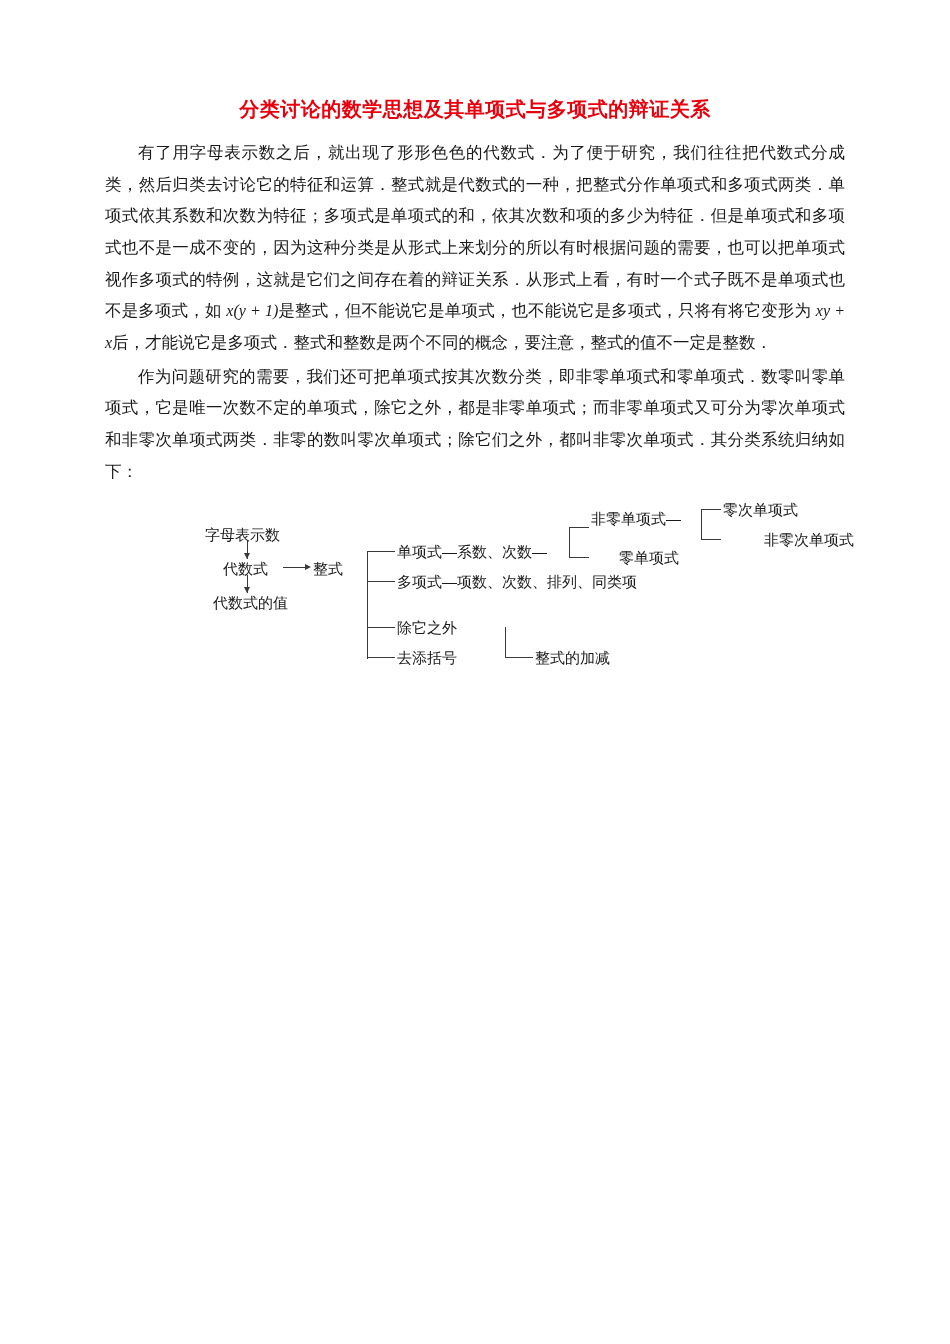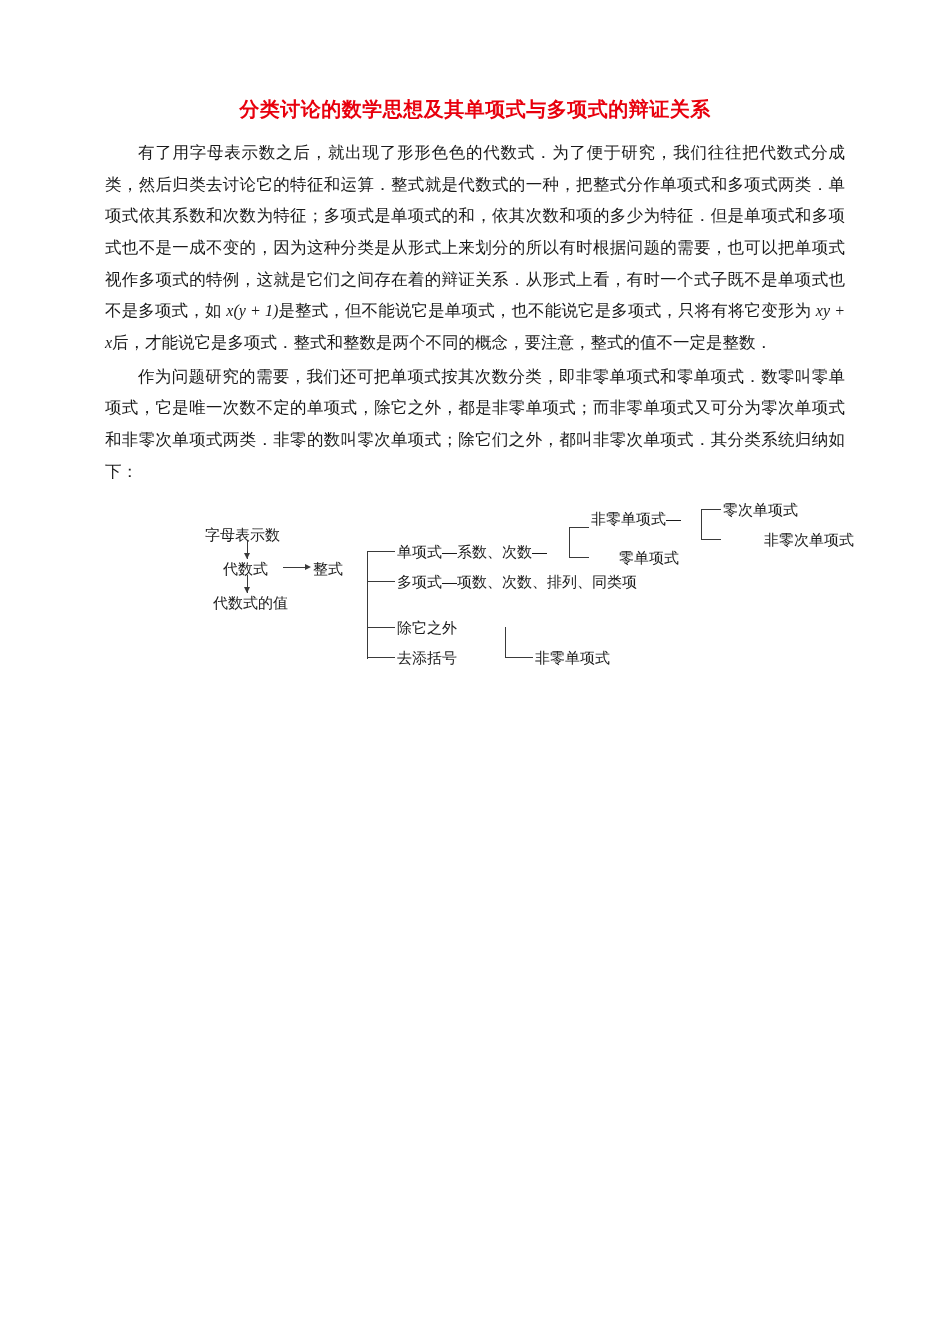--- a/index.html
+++ b/index.html
@@ -120,21 +120,21 @@
     <div class="ln h" style="left:172px; top:118px; width:28px;"></div>
     <div class="ln h" style="left:172px; top:148px; width:28px;"></div>
 
     <div class="node" style="left:202px; top:35px;">单项式—系数、次数—</div>
     <div class="node" style="left:202px; top:65px;">多项式—项数、次数、排列、同类项</div>
     <div class="node" style="left:202px; top:111px;">除它之外</div>
     <div class="node" style="left:202px; top:141px;">去添括号</div>
 
     <div class="ln v" style="left:310px; top:118px; height:30px;"></div>
     <div class="ln h" style="left:310px; top:148px; width:28px;"></div>
-    <div class="node" style="left:340px; top:141px;">非零单项式</div>
+    <div class="node" style="left:340px; top:141px;">整式的加减</div>
 
     <div class="ln v" style="left:374px; top:18px; height:30px;"></div>
     <div class="ln h" style="left:374px; top:18px; width:20px;"></div>
     <div class="ln h" style="left:374px; top:48px; width:20px;"></div>
 
     <div class="node" style="left:396px; top:2px;">非零单项式—</div>
     <div class="node" style="left:396px; top:41px;margin-left:28px;">零单项式</div>
 
     <div class="ln v" style="left:506px; top:0px; height:30px;"></div>
     <div class="ln h" style="left:506px; top:0px; width:20px;"></div>

